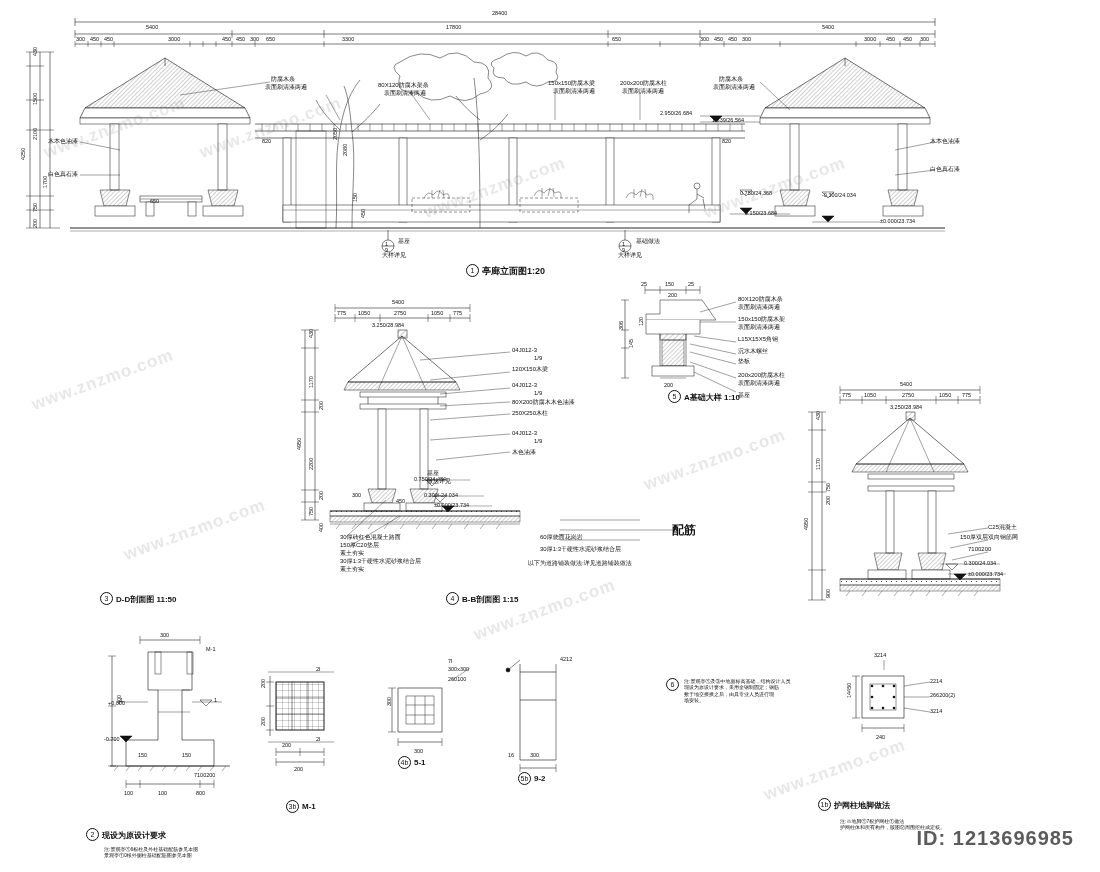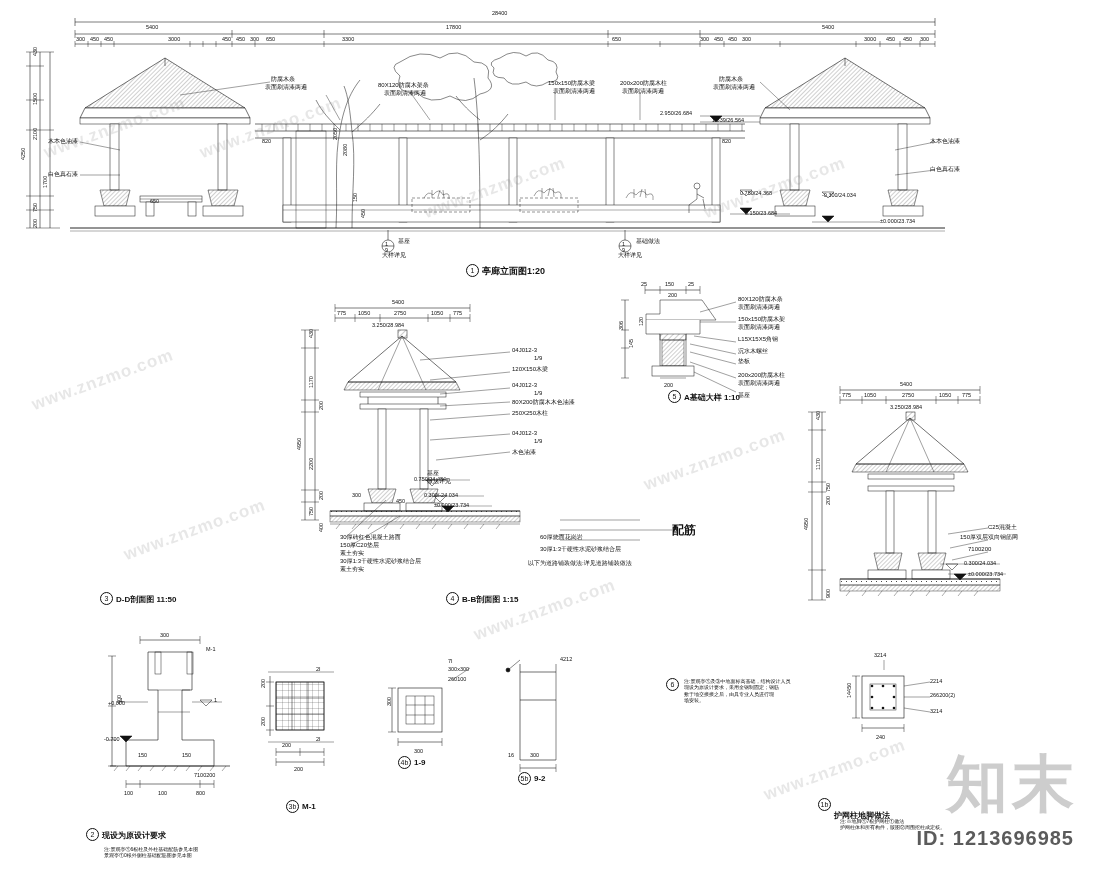--- a/index.html
+++ b/index.html
@@ -572,21 +572,20 @@
 
   <div class="wm" style="left:40px;top:118px;">www.znzmo.com</div>
   <div class="wm" style="left:196px;top:118px;">www.znzmo.com</div>
   <div class="wm" style="left:420px;top:178px;">www.znzmo.com</div>
   <div class="wm" style="left:700px;top:178px;">www.znzmo.com</div>
   <div class="wm" style="left:28px;top:370px;">www.znzmo.com</div>
   <div class="wm" style="left:640px;top:450px;">www.znzmo.com</div>
   <div class="wm" style="left:470px;top:600px;">www.znzmo.com</div>
   <div class="wm" style="left:120px;top:520px;">www.znzmo.com</div>
   <div class="wm" style="left:760px;top:760px;">www.znzmo.com</div>
-  <div id="bigwm">知末</div>
   <div id="idtag">ID: 1213696985</div>
 
   <div class="dim" style="left:492px;top:10px;">28400</div>
   <div class="dim" style="left:146px;top:24px;">5400</div>
   <div class="dim" style="left:168px;top:36px;">3000</div>
   <div class="dim" style="left:446px;top:24px;">17800</div>
   <div class="dim" style="left:342px;top:36px;">3300</div>
   <div class="dim" style="left:822px;top:24px;">5400</div>
   <div class="dim" style="left:76px;top:36px;">300</div>
   <div class="dim" style="left:90px;top:36px;">450</div>
@@ -769,38 +768,38 @@
   <div class="dim" style="left:294px;top:766px;">200</div>
   <div class="circnum" style="left:286px;top:800px;">3b</div>
   <div class="titlesm" style="left:302px;top:802px;">M-1</div>
 
   <div class="dim" style="left:448px;top:658px;">7I</div>
   <div class="dim" style="left:448px;top:666px;">300x300</div>
   <div class="dim" style="left:448px;top:676px;">260100</div>
   <div class="dim" style="left:386px;top:706px;transform:rotate(-90deg);transform-origin:left top;">300</div>
   <div class="dim" style="left:414px;top:748px;">300</div>
   <div class="circnum" style="left:398px;top:756px;">4b</div>
-  <div class="titlesm" style="left:414px;top:758px;">1-9</div>
+  <div class="titlesm" style="left:414px;top:758px;">5-1</div>
 
   <div class="dim" style="left:560px;top:656px;">4212</div>
   <div class="dim" style="left:508px;top:752px;">16</div>
   <div class="dim" style="left:530px;top:752px;">300</div>
   <div class="circnum" style="left:518px;top:772px;">5b</div>
   <div class="titlesm" style="left:534px;top:774px;">9-2</div>
 
   <div class="circnum" style="left:666px;top:678px;">6</div>
   <div class="note" style="left:684px;top:678px;white-space:pre-line;width:170px;">注:景观亭①及③中地面标高基础，结构设计人员
 现设为原设计要求，采用全钢制固定；钢筋
 敷于地交接接之后，由具专业人员进行现
 场安装。</div>
 
   <div class="dim" style="left:874px;top:652px;">3214</div>
   <div class="dim" style="left:930px;top:678px;">2214</div>
   <div class="dim" style="left:930px;top:692px;">266200(2)</div>
   <div class="dim" style="left:930px;top:708px;">3214</div>
   <div class="dim" style="left:876px;top:734px;">240</div>
   <div class="dim" style="left:846px;top:698px;transform:rotate(-90deg);transform-origin:left top;">14450</div>
   <div class="circnum" style="left:818px;top:798px;">1b</div>
-  <div class="titlesm" style="left:834px;top:800px;margin-top:10px;">护网柱地脚做法</div>
+  <div class="titlesm" style="left:834px;top:800px;">护网柱地脚做法</div>
   <div class="note" style="left:840px;top:818px;white-space:pre-line;width:170px;">注:※地脚①7根护网柱①做法
 护网柱体和所有构件，版图②周围挖柱成定核。</div>
 
 </div>
 
 </body></html>

